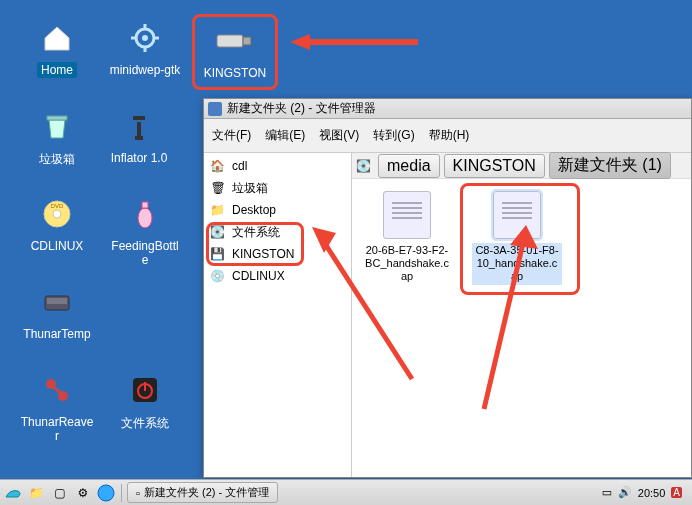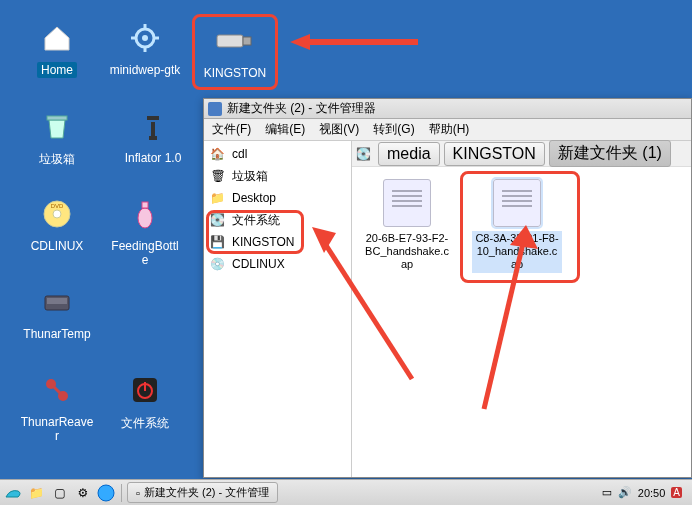--- a/index.html
+++ b/index.html
@@ -48,21 +48,21 @@
     display: flex; align-items: center;
     padding: 0 4px;
     font-size: 12px;
     border-bottom: 1px solid #aaa;
   }
   .titlebar .ticon {
     width: 14px; height: 14px; background: #4a7dc4;
     margin-right: 5px; border-radius: 2px;
   }
   .menubar {
-    height: 22px;
+    height: 34px;
     display: flex; gap: 14px;
     padding: 2px 8px;
     font-size: 12px;
     border-bottom: 1px solid #ccc;
     align-items: center;
   }
   .body {
     flex: 1; display: flex;
   }
   .sidebar {
@@ -188,21 +188,21 @@
   <div class="dicon" style="left:14px;top:106px">
     <div class="iconimg">
       <svg width="32" height="32" viewBox="0 0 32 32">
           <path d="M8 10 L24 10 L22 28 L10 28 Z" fill="#cfe" stroke="#5a9"></path>
           <rect x="6" y="6" width="20" height="4" fill="#9cc" stroke="#5a9"></rect>
         </svg>
     </div>
     <span class="lbl">垃圾箱</span>
   </div>
 
-  <div class="dicon" style="left:110px;top:106px">
+  <div class="dicon" style="left:96px;top:106px">
     <div class="iconimg">
       <svg width="32" height="32" viewBox="0 0 32 32">
           <rect x="14" y="12" width="4" height="16" fill="#333"></rect>
           <rect x="10" y="6" width="12" height="4" fill="#333"></rect>
           <rect x="12" y="26" width="8" height="4" fill="#333"></rect>
         </svg>
     </div>
     <span class="lbl">Inflator 1.0</span>
   </div>
 

